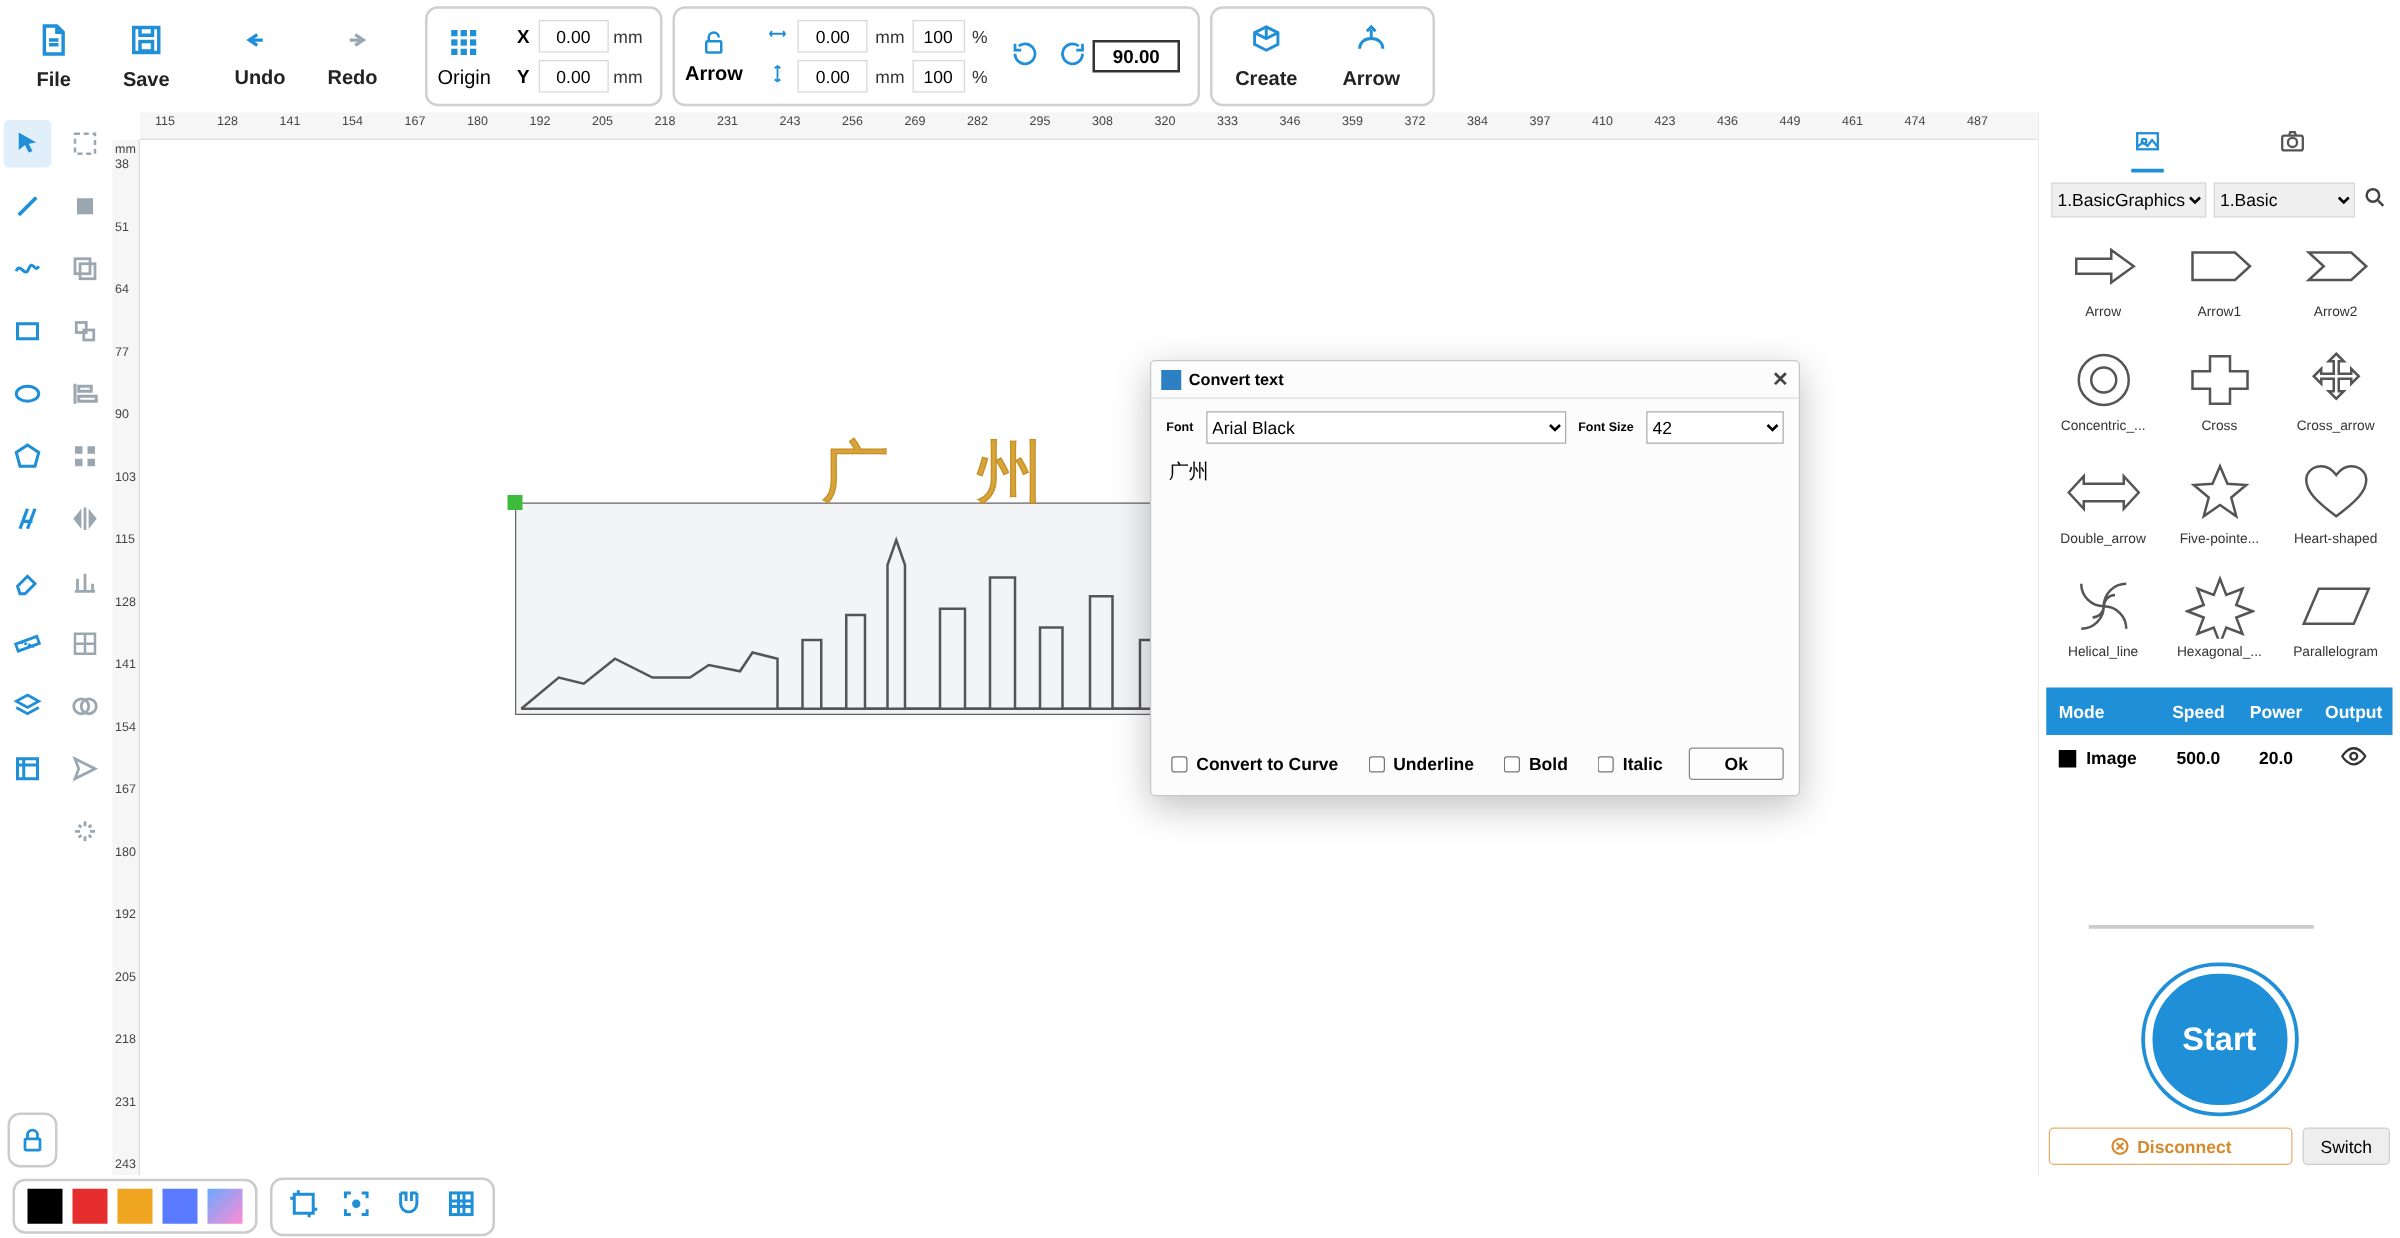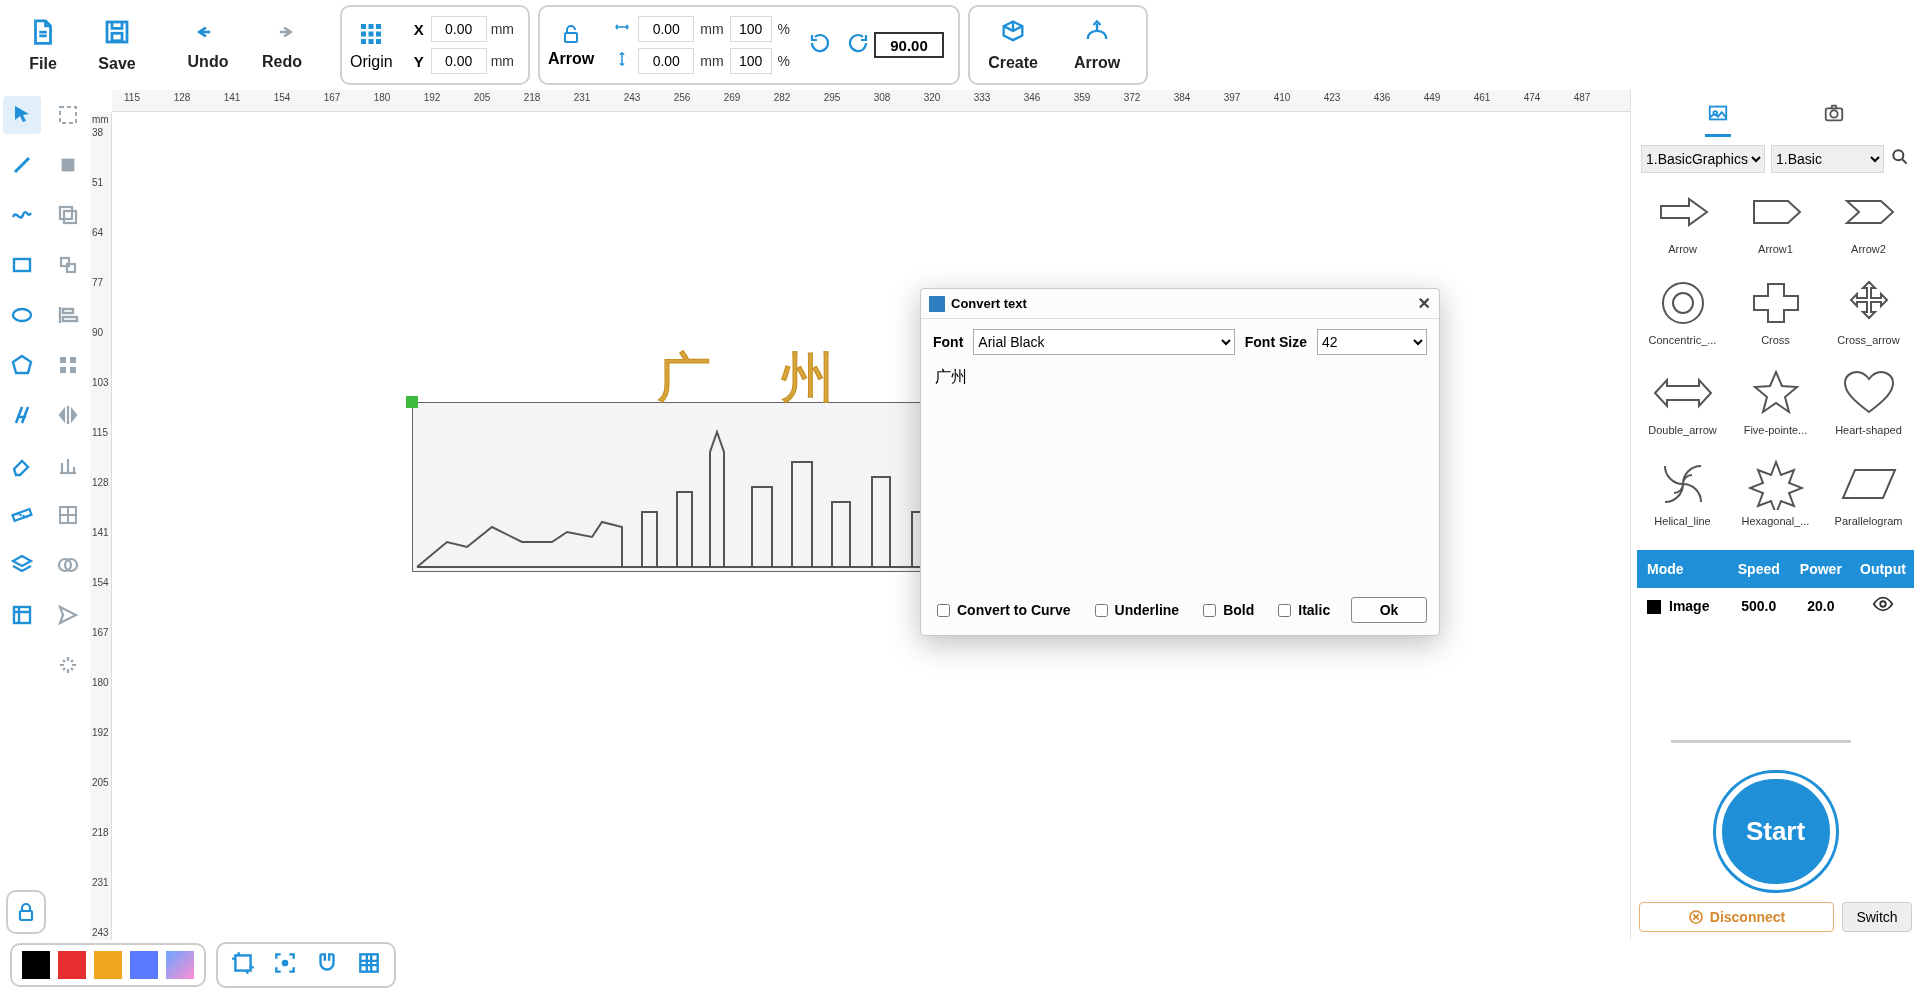--- a/index.html
+++ b/index.html
@@ -241,21 +241,21 @@
   }
   .dlg-title {
     height: 30px; display: flex; align-items: center;
     padding: 0 8px; border-bottom: 1px solid #ddd;
     font-size: 13px; font-weight: 600; gap: 6px;
   }
   .dlg-title .dlg-ic { width: 16px; height: 16px; background: #2d7fc1; display: inline-block; }
   .dlg-title .dlg-close { margin-left: auto; cursor: pointer; font-size: 16px; color: #444; }
   .dlg-body { padding: 10px 12px 12px; }
   .dlg-row1 { display: flex; align-items: center; gap: 10px; margin-bottom: 8px; }
-  .dlg-row1 .l1 { font-weight: 700; font-size: 14px; }
+  .dlg-row1 .l1 { font-weight: 700; font-size: 10px; }
   .dlg-row1 select {
     height: 26px; border: 1px solid #aaa; font-size: 14px; background: #fff;
   }
   .dlg-text {
     width: 100%; height: 230px; resize: none;
     border: none; font-size: 16px; padding: 4px 2px;
     background: transparent;
   }
   .dlg-row2 {
     display: flex; align-items: center; gap: 20px; font-size: 14px; font-weight: 600;

